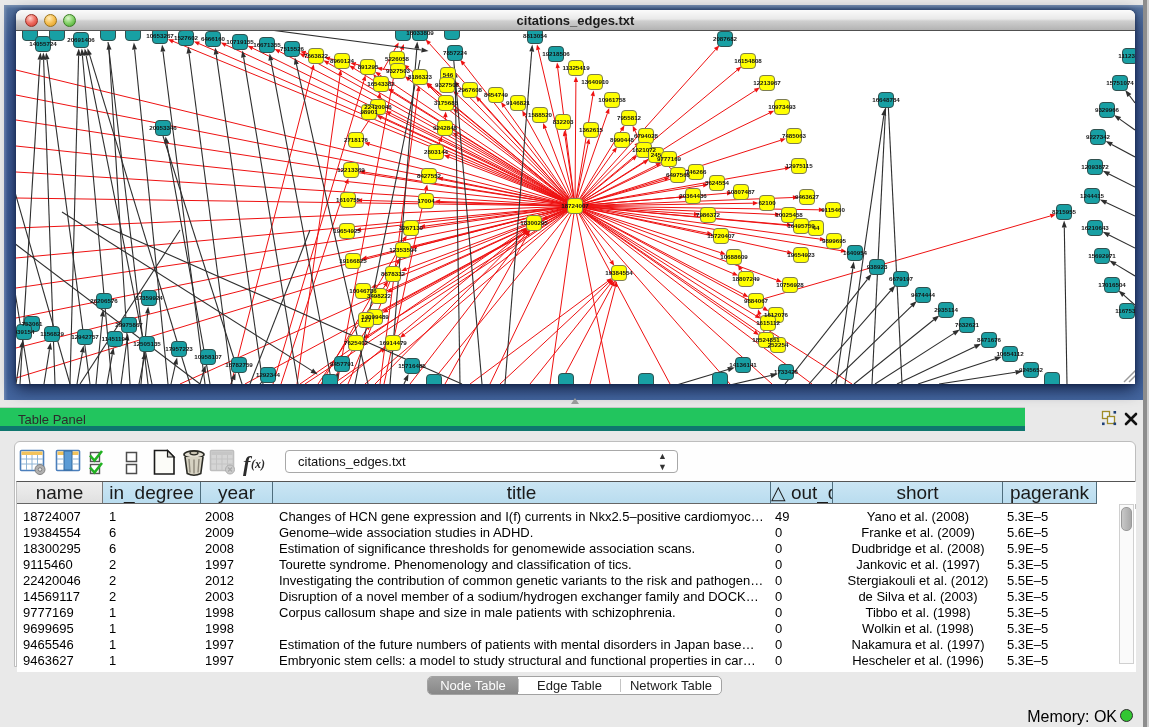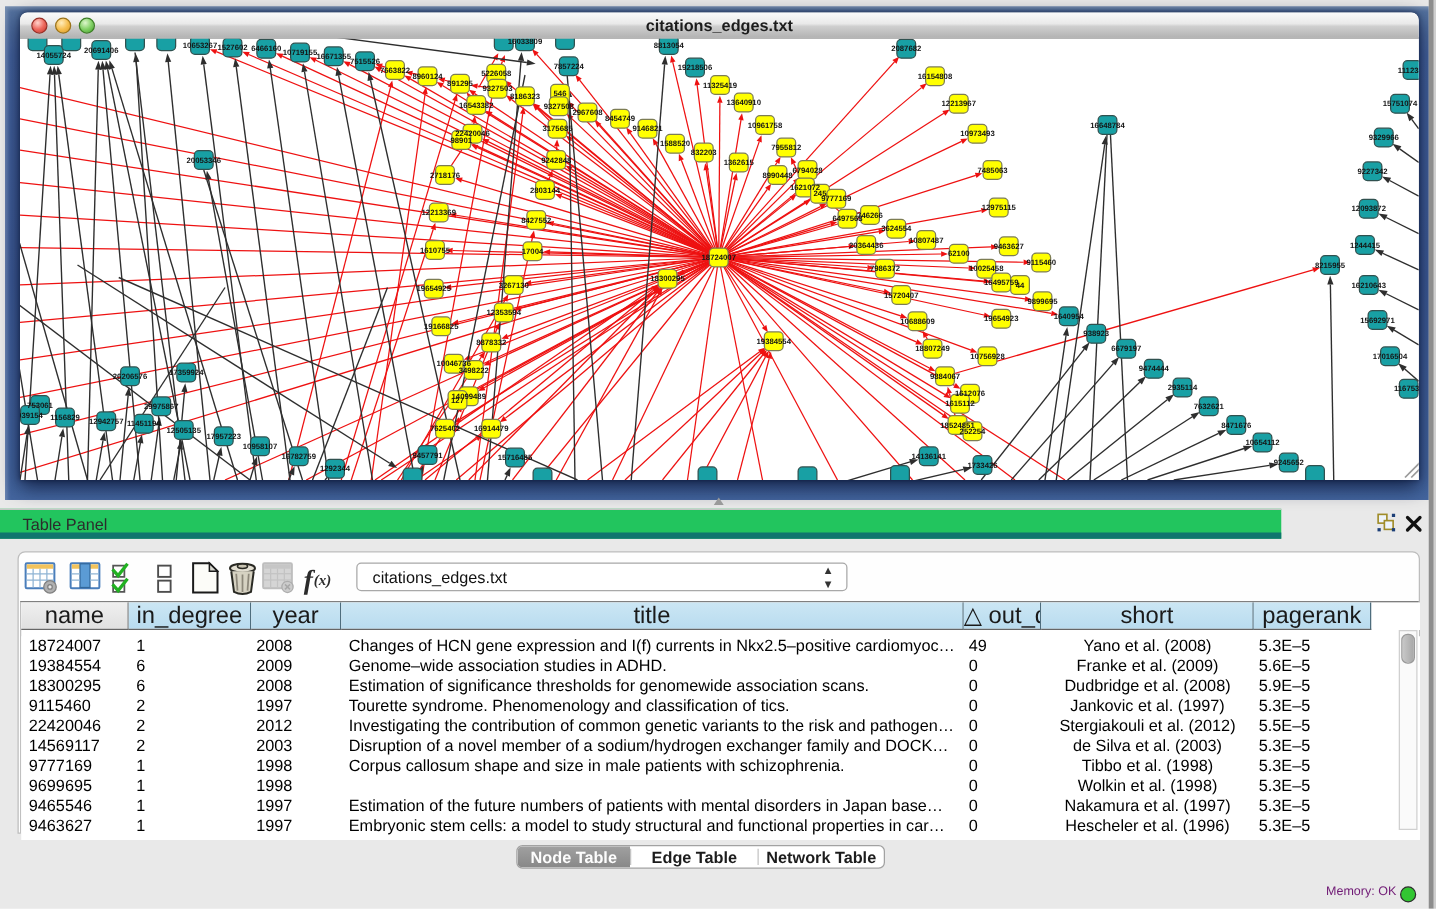--- a/index.html
+++ b/index.html
@@ -37,26 +37,26 @@
  border-right:1px solid #4e6d7d;border-bottom:1px solid #666;font-size:19px;color:#1a1a1a;
  text-align:center;line-height:21px;white-space:nowrap;overflow:hidden}
 .hc.gray{background:linear-gradient(180deg,#efefef,#e0e0e0);border-right:1px solid #777}
 #tbody{position:absolute;left:0;top:27px;width:1119px;height:163px;background:#fff;font-size:13px}
 .tr{position:absolute;left:0;width:1080px;height:16px}
 .td{position:absolute;top:0;height:16px;line-height:16px;color:#000;white-space:nowrap;overflow:hidden}
 .td.ctr{text-align:center}
 #vsb{position:absolute;left:1119px;top:504px;width:15px;height:160px;background:#fafafa;
  border:1px solid #d0d0d0}
 #vsbthumb{position:absolute;left:1121px;top:507px;width:11px;height:24px;background:linear-gradient(90deg,#c8c8c8,#a8a8a8);border:1px solid #999;border-radius:5px}
-#tabs{position:absolute;left:413px;top:676px;height:19px;display:flex;font-size:13px;font-weight:700;
+#tabs{position:absolute;left:427px;top:676px;height:19px;display:flex;font-size:13px;font-weight:400;
  border:1px solid #a2a2a2;border-radius:5px;overflow:hidden;background:#fff}
 #tabs .seg{height:100%;line-height:18px;text-align:center;color:#1c1c1c}
 #tabs .seg.on{background:linear-gradient(180deg,#a0a0a0,#888);color:#fdfdfd}
 #tabs .sep{width:1px;background:#c4c4c4;margin:2px 0}
-#mem{position:absolute;right:32px;top:708px;font-size:10px;color:#701a75}
+#mem{position:absolute;right:32px;top:708px;font-size:16px;color:#000000}
 #memdot{position:absolute;left:1120px;top:709px;width:13px;height:13px;border-radius:50%;
  background:#32c632;border:1.5px solid #2e2e2e}
 #cursor{position:absolute;left:571px;top:398px;width:0;height:0;border-left:4px solid transparent;
  border-right:4px solid transparent;border-bottom:6px solid #9a9a9a}
 </style></head>
 <body>
 <div id="desktop"></div>
 <div id="macwin">
  <div id="titlebar">
   <div id="titletext">citations_edges.txt</div>

